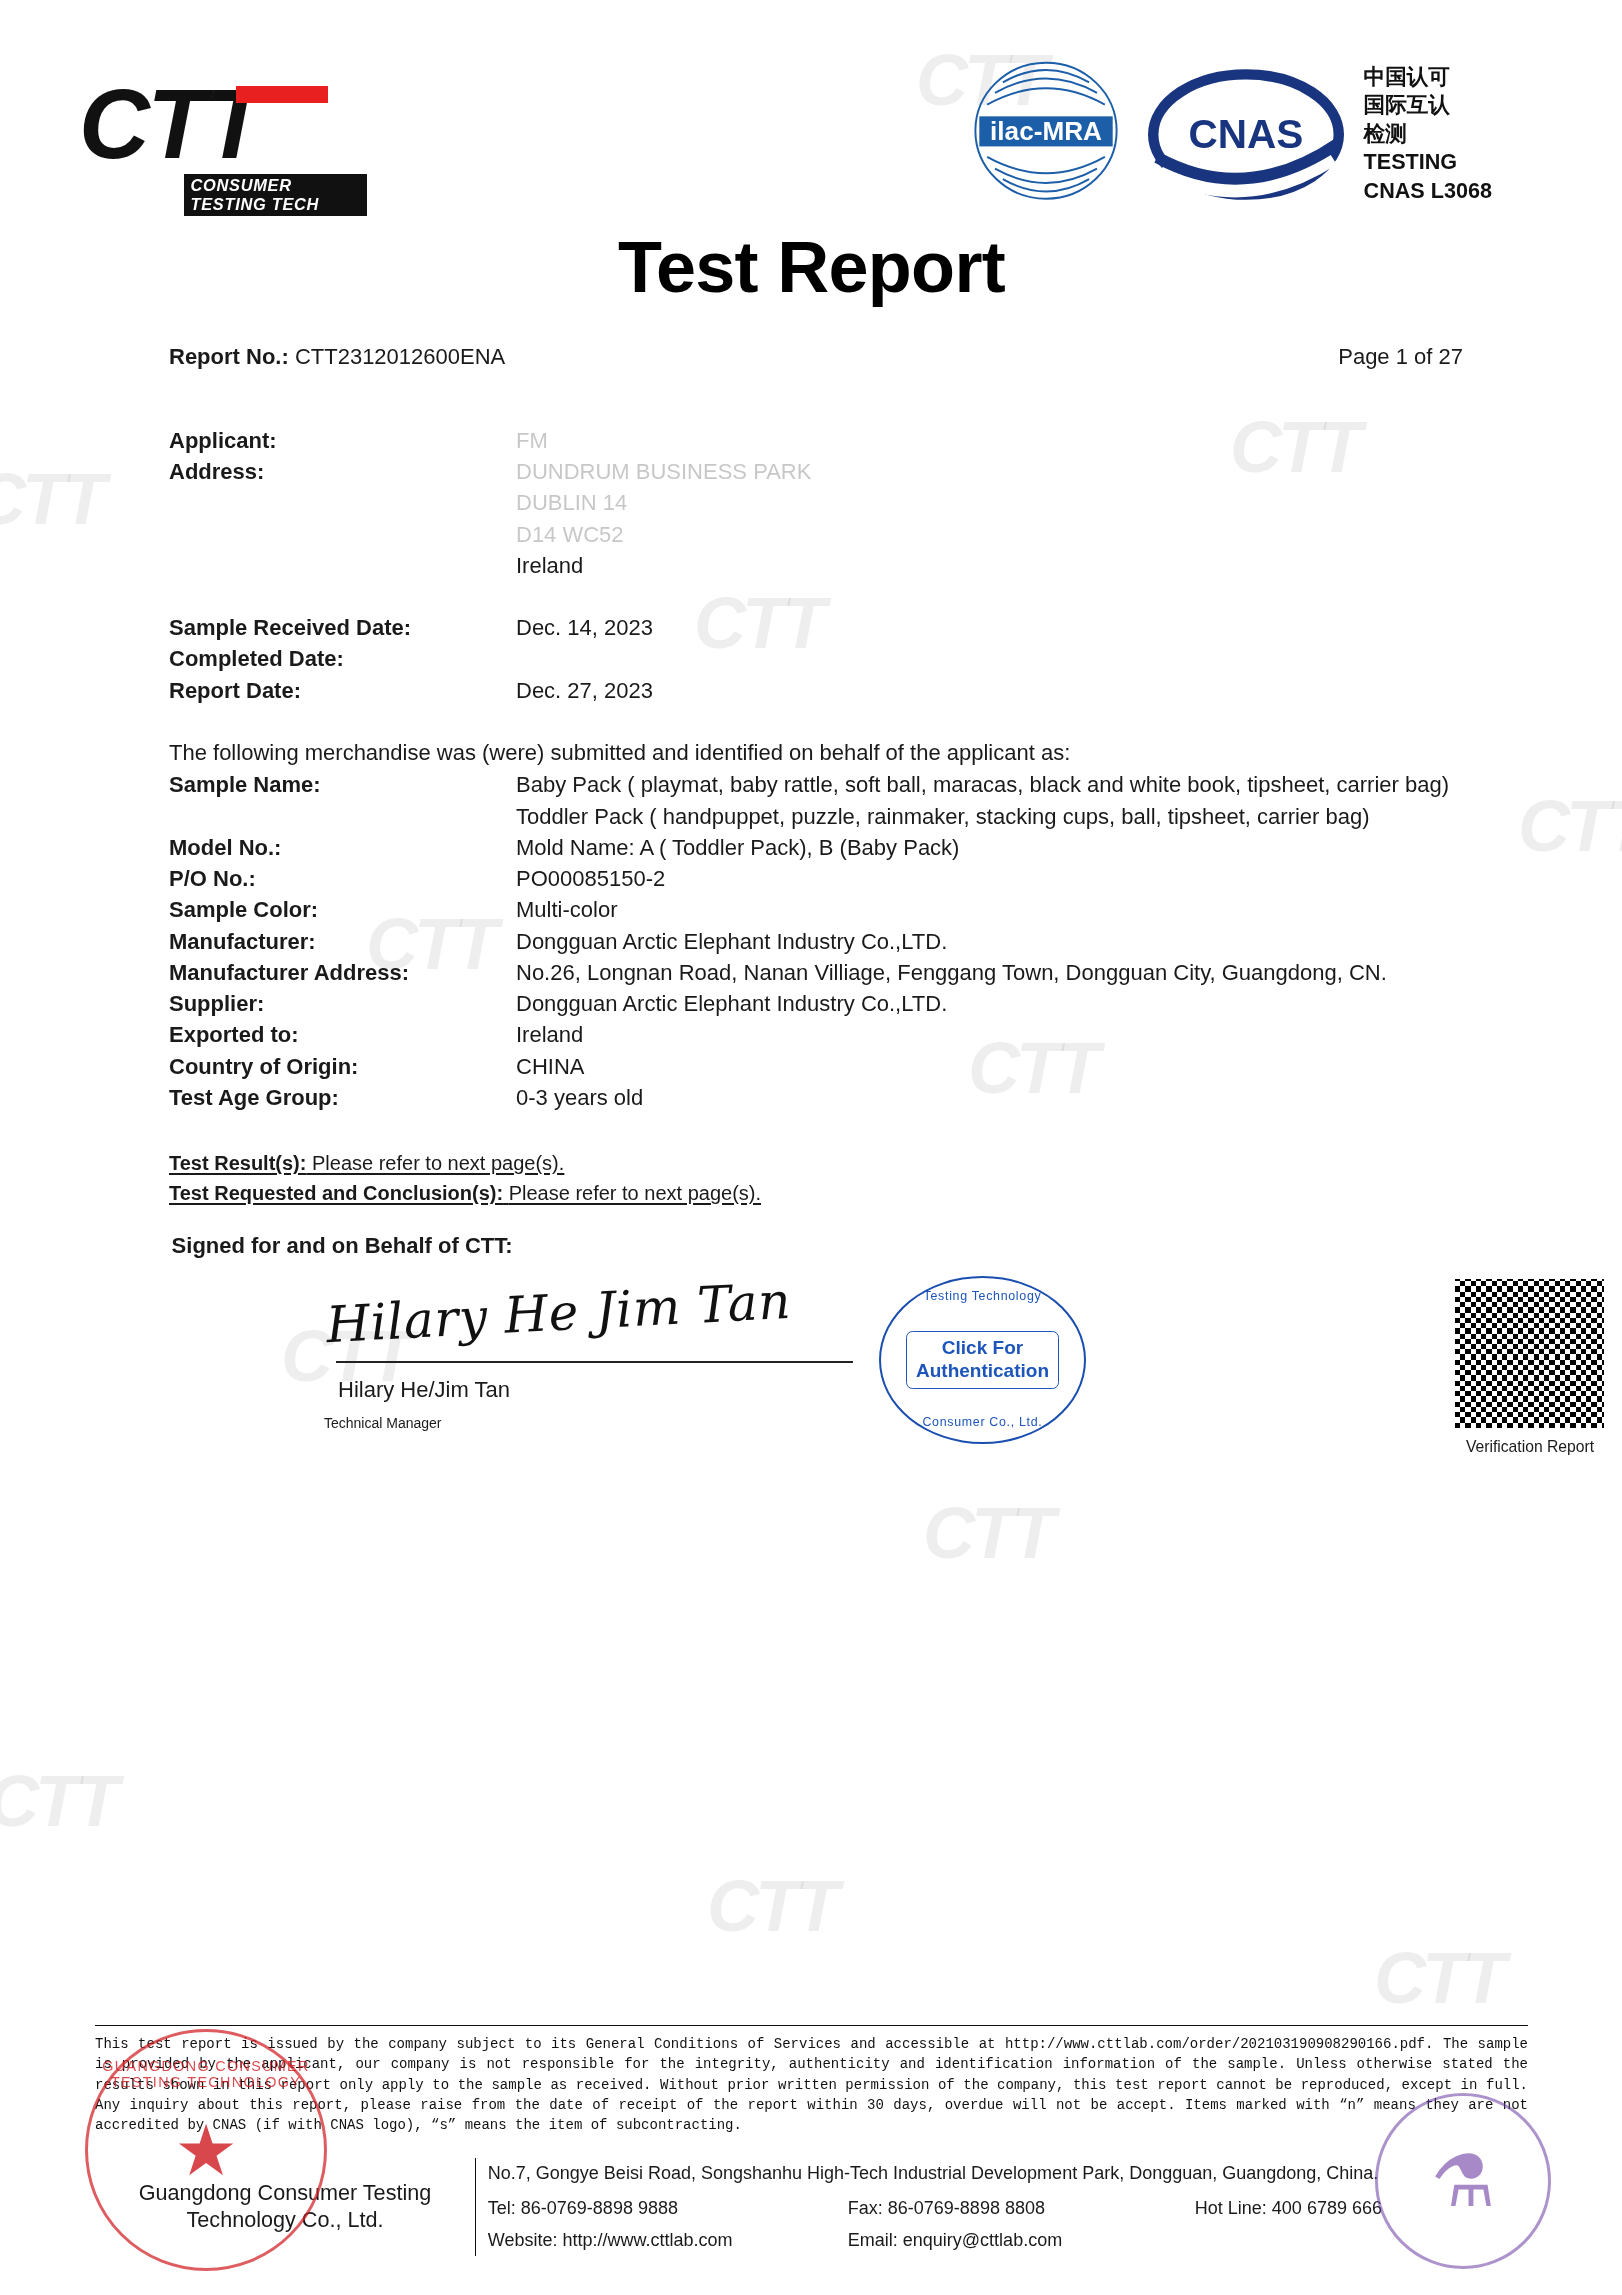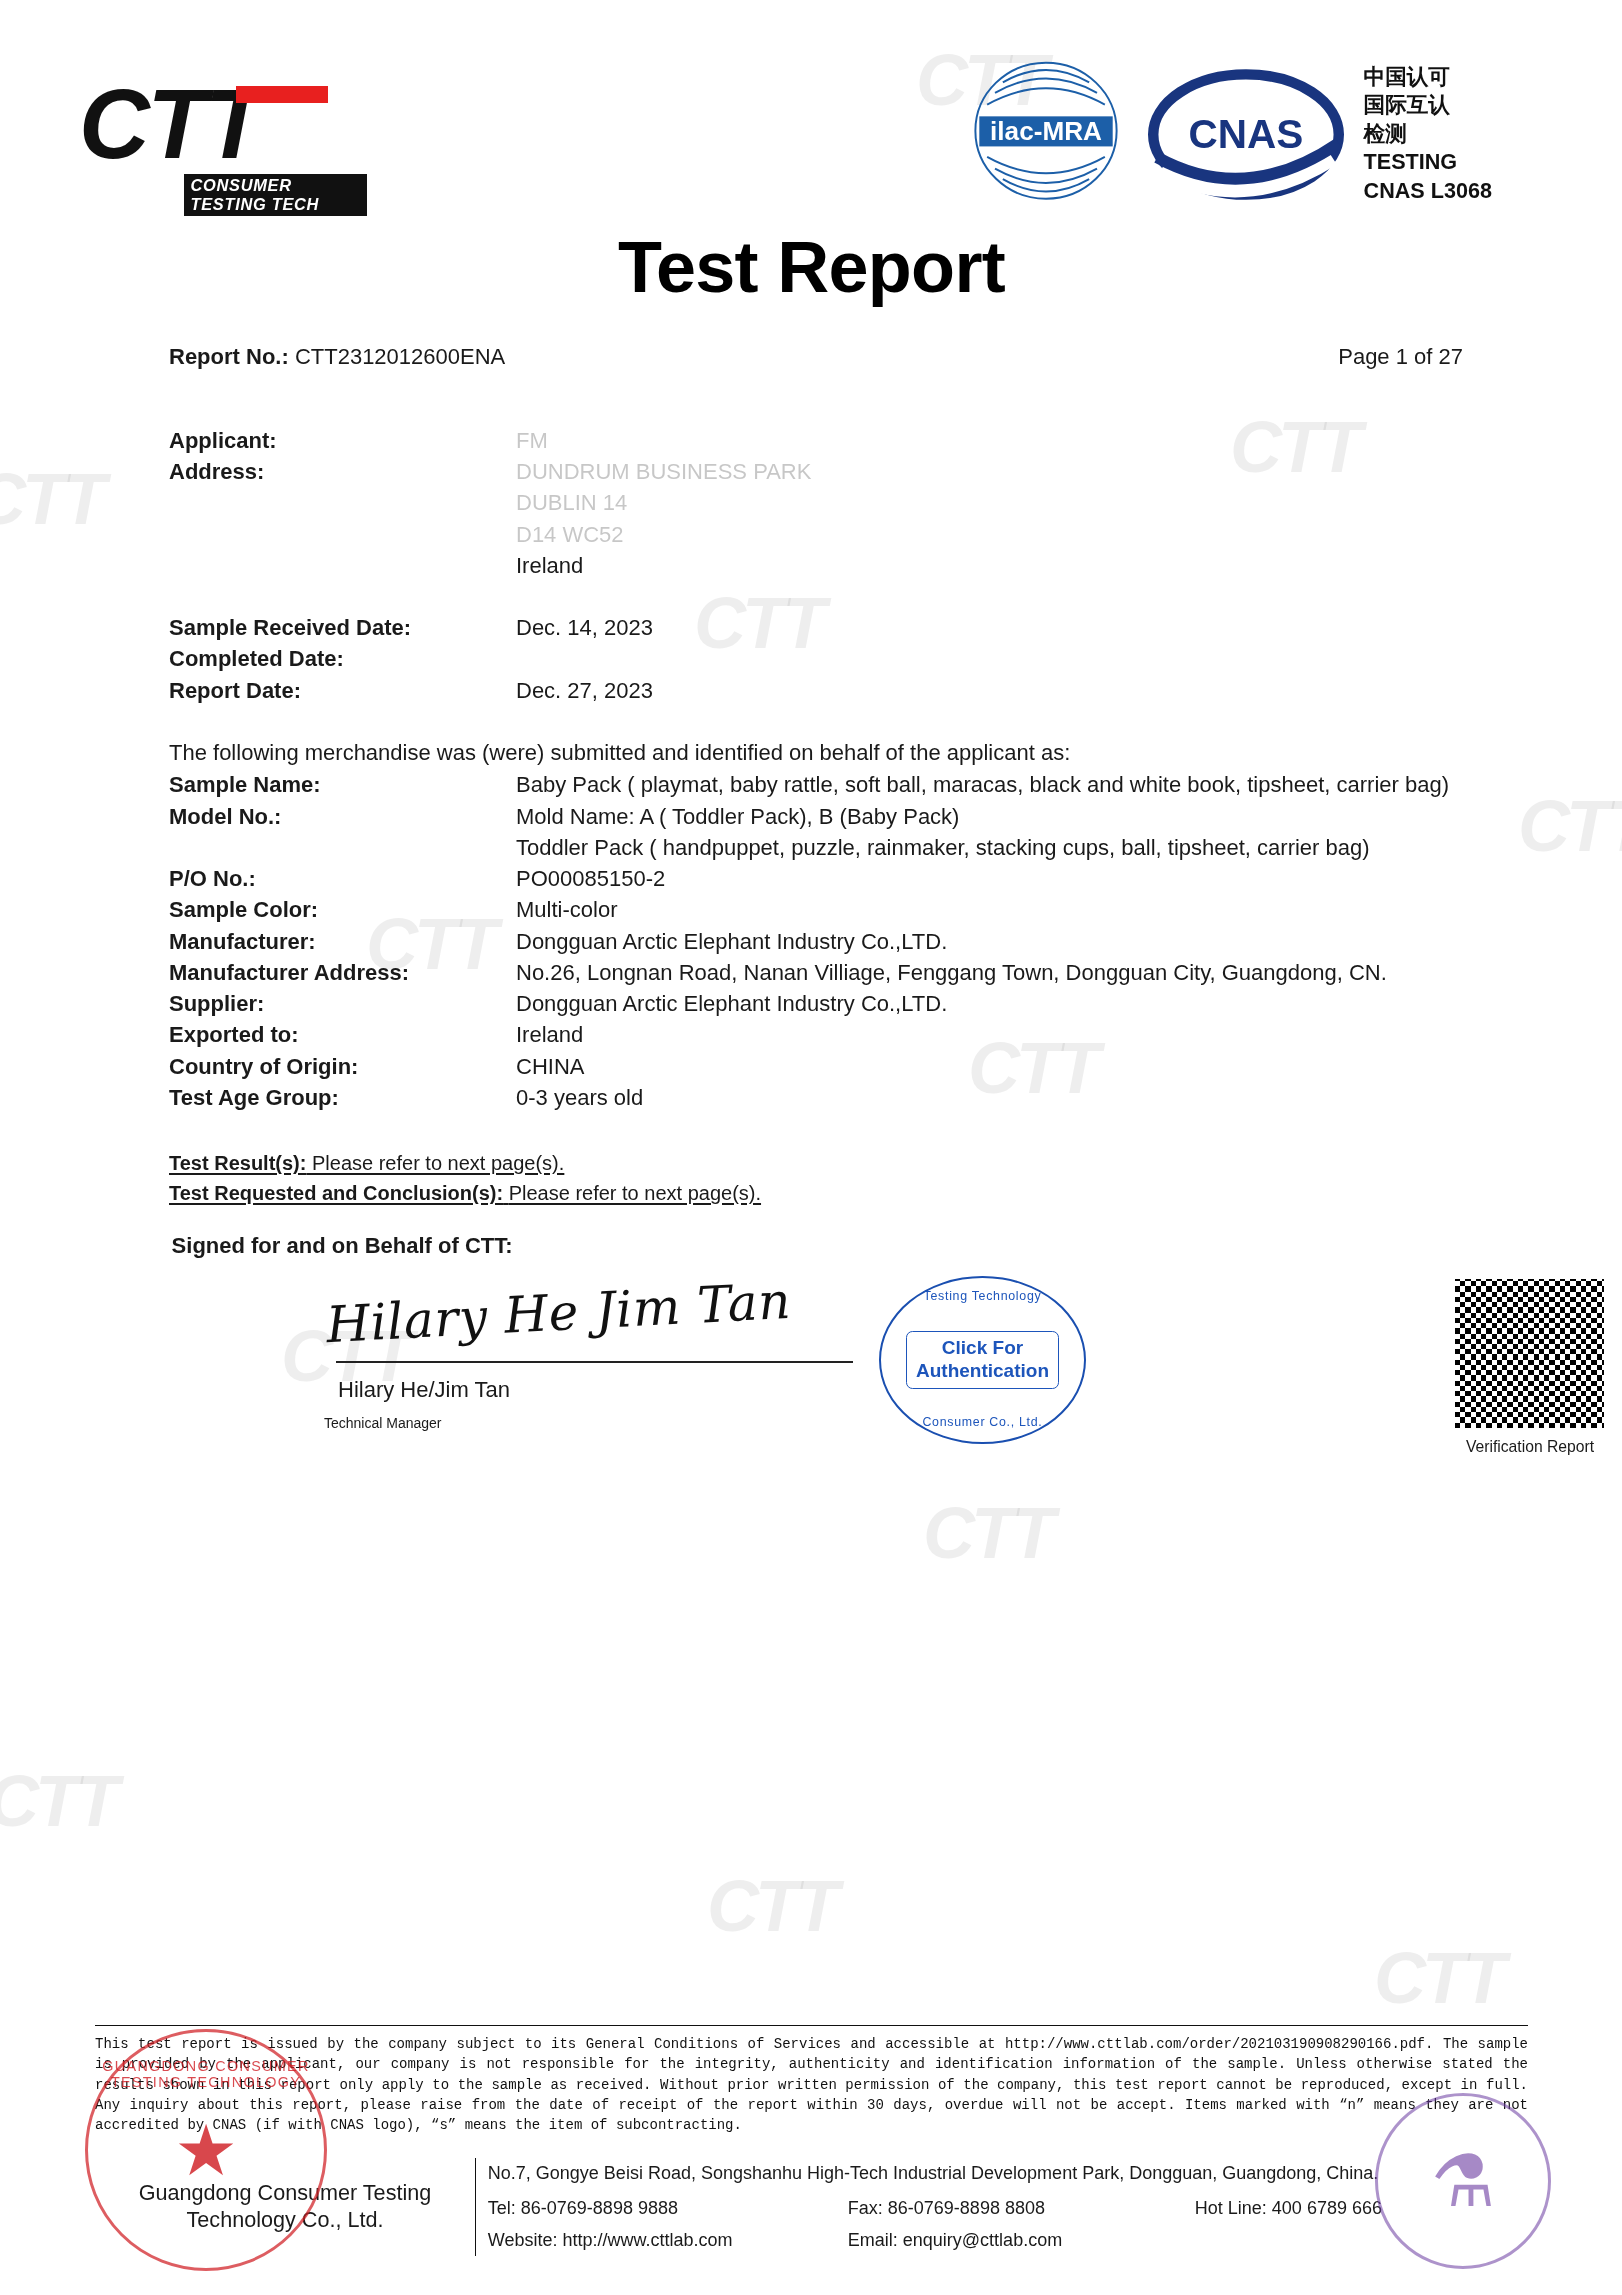--- a/index.html
+++ b/index.html
@@ -480,26 +480,26 @@
 
     <div class="spacer-md"></div>
 
     <div class="intro">The following merchandise was (were) submitted and identified on behalf of the applicant as:</div>
 
     <div class="row">
       <div class="k">Sample Name:</div>
       <div class="v">Baby Pack ( playmat, baby rattle, soft ball, maracas, black and white book, tipsheet, carrier bag)</div>
     </div>
     <div class="row">
+      <div class="k"></div>
+      <div class="v">Toddler Pack ( handpuppet, puzzle, rainmaker, stacking cups, ball, tipsheet, carrier bag)</div>
+    </div>
+    <div class="row">
       <div class="k">Model No.:</div>
       <div class="v">Mold Name: A ( Toddler Pack), B (Baby Pack)</div>
-    </div>
-    <div class="row">
-      <div class="k"></div>
-      <div class="v">Toddler Pack ( handpuppet, puzzle, rainmaker, stacking cups, ball, tipsheet, carrier bag)</div>
     </div>
     <div class="row">
       <div class="k">P/O No.:</div>
       <div class="v">PO00085150-2</div>
     </div>
     <div class="row">
       <div class="k">Sample Color:</div>
       <div class="v">Multi-color</div>
     </div>
     <div class="row">

